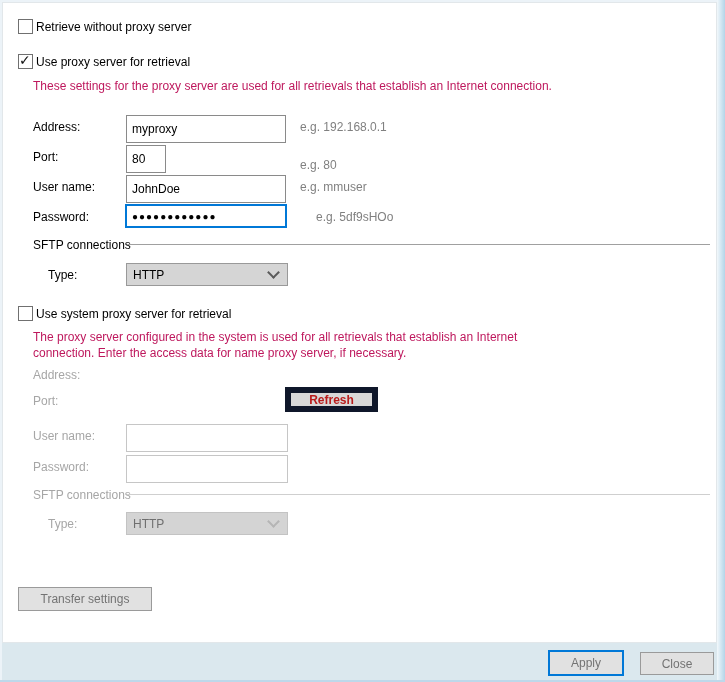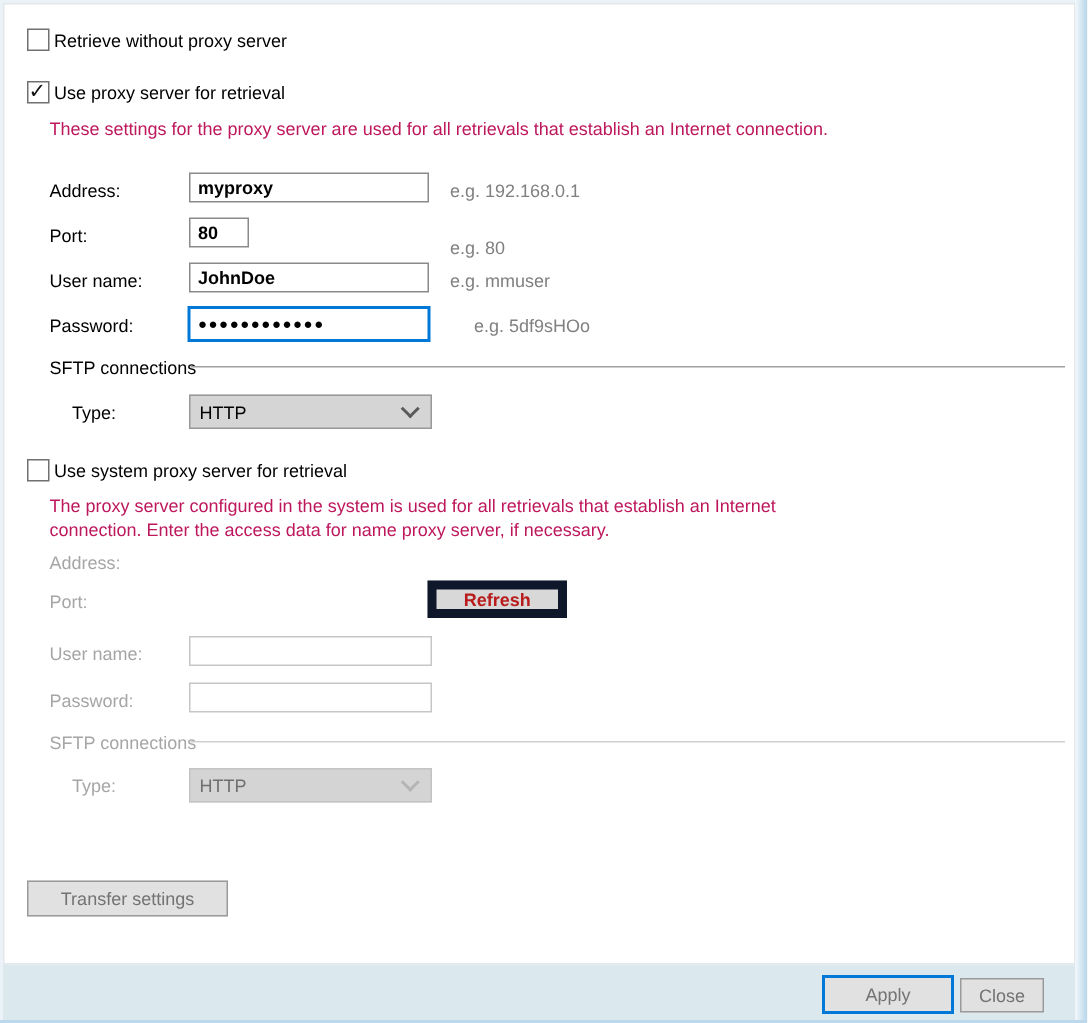--- a/index.html
+++ b/index.html
@@ -12,21 +12,21 @@
   .content{position:absolute;left:2px;top:2px;width:715px;height:641px;background:#fff;border:1px solid #e2e7ea;box-sizing:border-box;}
   .footer{position:absolute;left:2px;top:643px;width:715px;height:37px;background:#dbe8ee;}
   .lbl{position:absolute;font-size:12px;color:#000;white-space:nowrap;line-height:14px;}
   .desc{color:#be185d;}
   .hint{color:#808080;}
   .dlbl{color:#a6a6a6;}
 
   .cb{position:absolute;width:13px;height:13px;background:#fff;border:1px solid #707070;box-sizing:content-box;}
   .cb .check{position:absolute;left:0px;top:-3px;font-size:14px;font-weight:bold;color:#111;line-height:16px;}
 
-  .inp{position:absolute;height:20px;border:1px solid #8a8a8a;background:#fff;font-family:"Liberation Sans","DejaVu Sans",sans-serif;font-size:12px;padding:2px 5px;box-sizing:border-box;outline:none;color:#000;font-weight:bold;}
+  .inp{position:absolute;height:28px;border:1px solid #8a8a8a;background:#fff;font-family:"Liberation Sans","DejaVu Sans",sans-serif;font-size:12px;padding:2px 5px;box-sizing:border-box;outline:none;color:#000;}
   .inp.focus{border:2px solid #0078d7;}
   .inp.pw{font-size:10px;letter-spacing:1px;font-weight:bold;}
   .inp.dis{border:1px solid #c6c6c6;}
 
   .combo{position:absolute;height:23px;background:#d5d5d5;border:1px solid #999999;display:flex;align-items:center;padding-left:6px;font-size:12px;box-sizing:border-box;color:#000;}
   .combo .chev{margin-left:auto;margin-right:9px;width:7px;height:7px;border-right:2px solid #5a5a5a;border-bottom:2px solid #5a5a5a;transform:rotate(45deg);margin-top:-4px;}
   .combo.dis{background:#d4d4d4;border:1px solid #c3c3c3;color:#6f6f6f;}
   .combo.dis .chev{border-color:#b5b5b5;}
 
   .groupline{position:absolute;height:1px;background:#a0a0a0;}
@@ -101,15 +101,15 @@
   <div class="groupline dis" style="left:127px;top:494px;width:583px;"></div>
 
   <div class="lbl dlbl" style="left:48px;top:517px;">Type:</div>
   <div class="combo dis" style="left:126px;top:512px;width:162px;">
     <span>HTTP</span>
     <span class="chev"></span>
   </div>
 
   <button class="btn" style="left:18px;top:587px;width:134px;height:24px;">Transfer settings</button>
 
-  <button class="btn default" style="left:548px;top:650px;width:88px;height:26px;">Apply</button>
-  <button class="btn" style="left:640px;top:652px;width:56px;height:23px;">Close</button>
+  <button class="btn default" style="left:548px;top:650px;width:76px;height:26px;">Apply</button>
+  <button class="btn" style="left:640px;top:652px;width:74px;height:23px;">Close</button>
 </div>
 
 </body></html>

